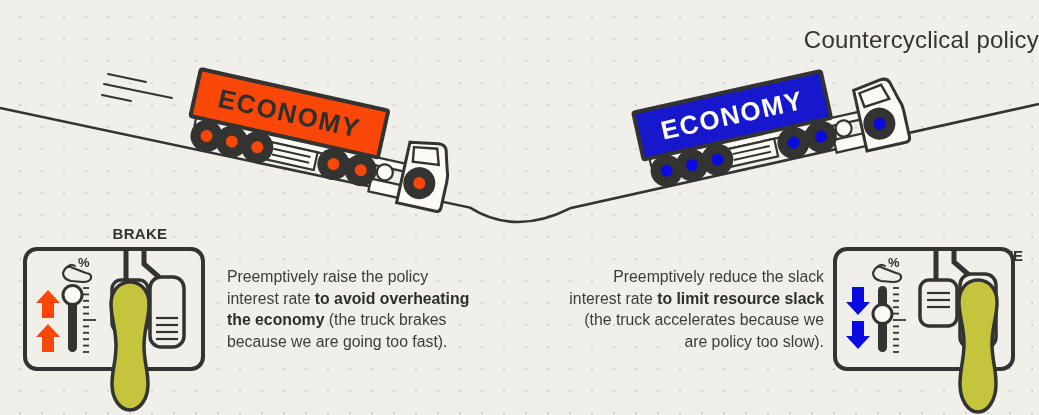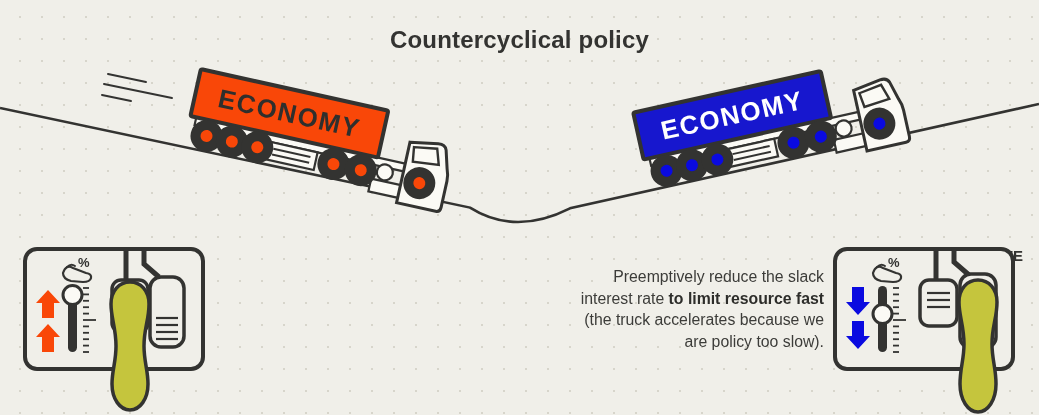--- a/index.html
+++ b/index.html
@@ -15,22 +15,22 @@
   }
   html,body{margin:0;padding:0;}
   body{font-family:"Liberation Sans","DejaVu Sans",sans-serif;}
   #stage{
     position:relative;width:1039px;height:415px;overflow:hidden;
     background-color:var(--color-background);
     background-image:radial-gradient(var(--color-dot) 1.3px, transparent 1.4px);
     background-size:22px 22px;background-position:9px 6px;
   }
   .title{
-    position:absolute;left:0;top:26px;width:1039px;text-align:center;
-    font-size:24px;font-weight:bold;color:var(--color-ink);letter-spacing:.2px;
+    position:absolute;left:0;top:26px;width:1039px;text-align:right;
+    font-size:24px;font-weight:normal;color:var(--color-ink);letter-spacing:.2px;
   }
   svg{position:absolute;overflow:visible;}
   #road-svg{left:0;top:0;}
   .truck{transform-origin:24px 82px;}
   #truck-left{left:181px;top:70px;transform:rotate(12.5deg);}
   #truck-right{left:648px;top:104px;transform:rotate(-12.5deg);}
   .trailer-label{font-size:26px;font-weight:bold;letter-spacing:1.5px;}
   .panel-label{
     position:absolute;width:184px;text-align:center;font-size:15px;font-weight:bold;
     color:var(--color-ink);letter-spacing:.3px;top:225px;
@@ -143,20 +143,21 @@
             <circle cx="180" cy="66" r="6" fill="var(--color-arrow_blue)"></circle>
           </g>
         <g>
             <circle cx="240" cy="66" r="16" fill="var(--color-ink)"></circle>
             <circle cx="240" cy="66" r="6" fill="var(--color-arrow_blue)"></circle>
           </g>
       </g>
     </g>
   </svg>
 
+  <div id="brake-label" class="panel-label">BRAKE</div>
   <svg id="brake-svg" class="panel-svg" width="184" height="170" viewBox="0 0 184 170">
     <rect x="3" y="3" width="178" height="120" rx="12" style="fill:var(--color-background)" class="ink-stroke" stroke-width="4"></rect>
     <path d="M104,3 L104,36" class="ink-stroke" stroke-width="5"></path>
     <path d="M122,3 L122,18 L137,31" class="ink-stroke" stroke-width="5"></path>
     <g fill="var(--color-orange)">
       <polygon points="26,44 38,57 32,57 32,72 20,72 20,57 14,57"></polygon>
       <polygon points="26,78 38,91 32,91 32,106 20,106 20,91 14,91"></polygon>
     </g>
     <g>
       <rect x="46" y="40" width="9" height="66" rx="4.5" fill="var(--color-ink)"></rect>
@@ -229,15 +230,16 @@
       <g class="ink-stroke" stroke-width="2.2">
         <line x1="95" y1="47" x2="118" y2="47"></line>
           <line x1="95" y1="54" x2="118" y2="54"></line>
         <line x1="95" y1="61" x2="118" y2="61"></line>
       </g>
     </g>
     <rect x="128" y="28" width="36" height="74" rx="11" style="fill:var(--color-background)" class="ink-stroke" stroke-width="3.5"></rect>
     <path d="M127,56 C127,43 135,34 146,34 C157,34 165,43 165,56 C165,72 160,80 160,98 C160,114 164,122 164,138 C164,154 156,166 146,166 C136,166 128,154 128,138 C128,122 132,114 132,98 C132,80 127,70 127,56 Z" style="fill:var(--color-foot)" class="ink-stroke" stroke-width="3.5"></path>
   </svg>
 
-  <div id="desc-right" class="desc"><span>Preemptively reduce the slack interest rate </span><span class="bold">to limit resource fast</span><span> (the truck accelerates because we are policy too slow).</span></div>
+  <div id="desc-left" class="desc"><span>Preemptively raise the policy interest rate </span><span class="bold">to avoid overheating the economy</span><span> (the truck brakes because we are going too fast).</span></div>
+  <div id="desc-right" class="desc"><span>Preemptively reduce the slack interest rate </span><span class="bold">to limit resource slack</span><span> (the truck accelerates because we are policy too slow).</span></div>
 
 </div>
 
 </body></html>

